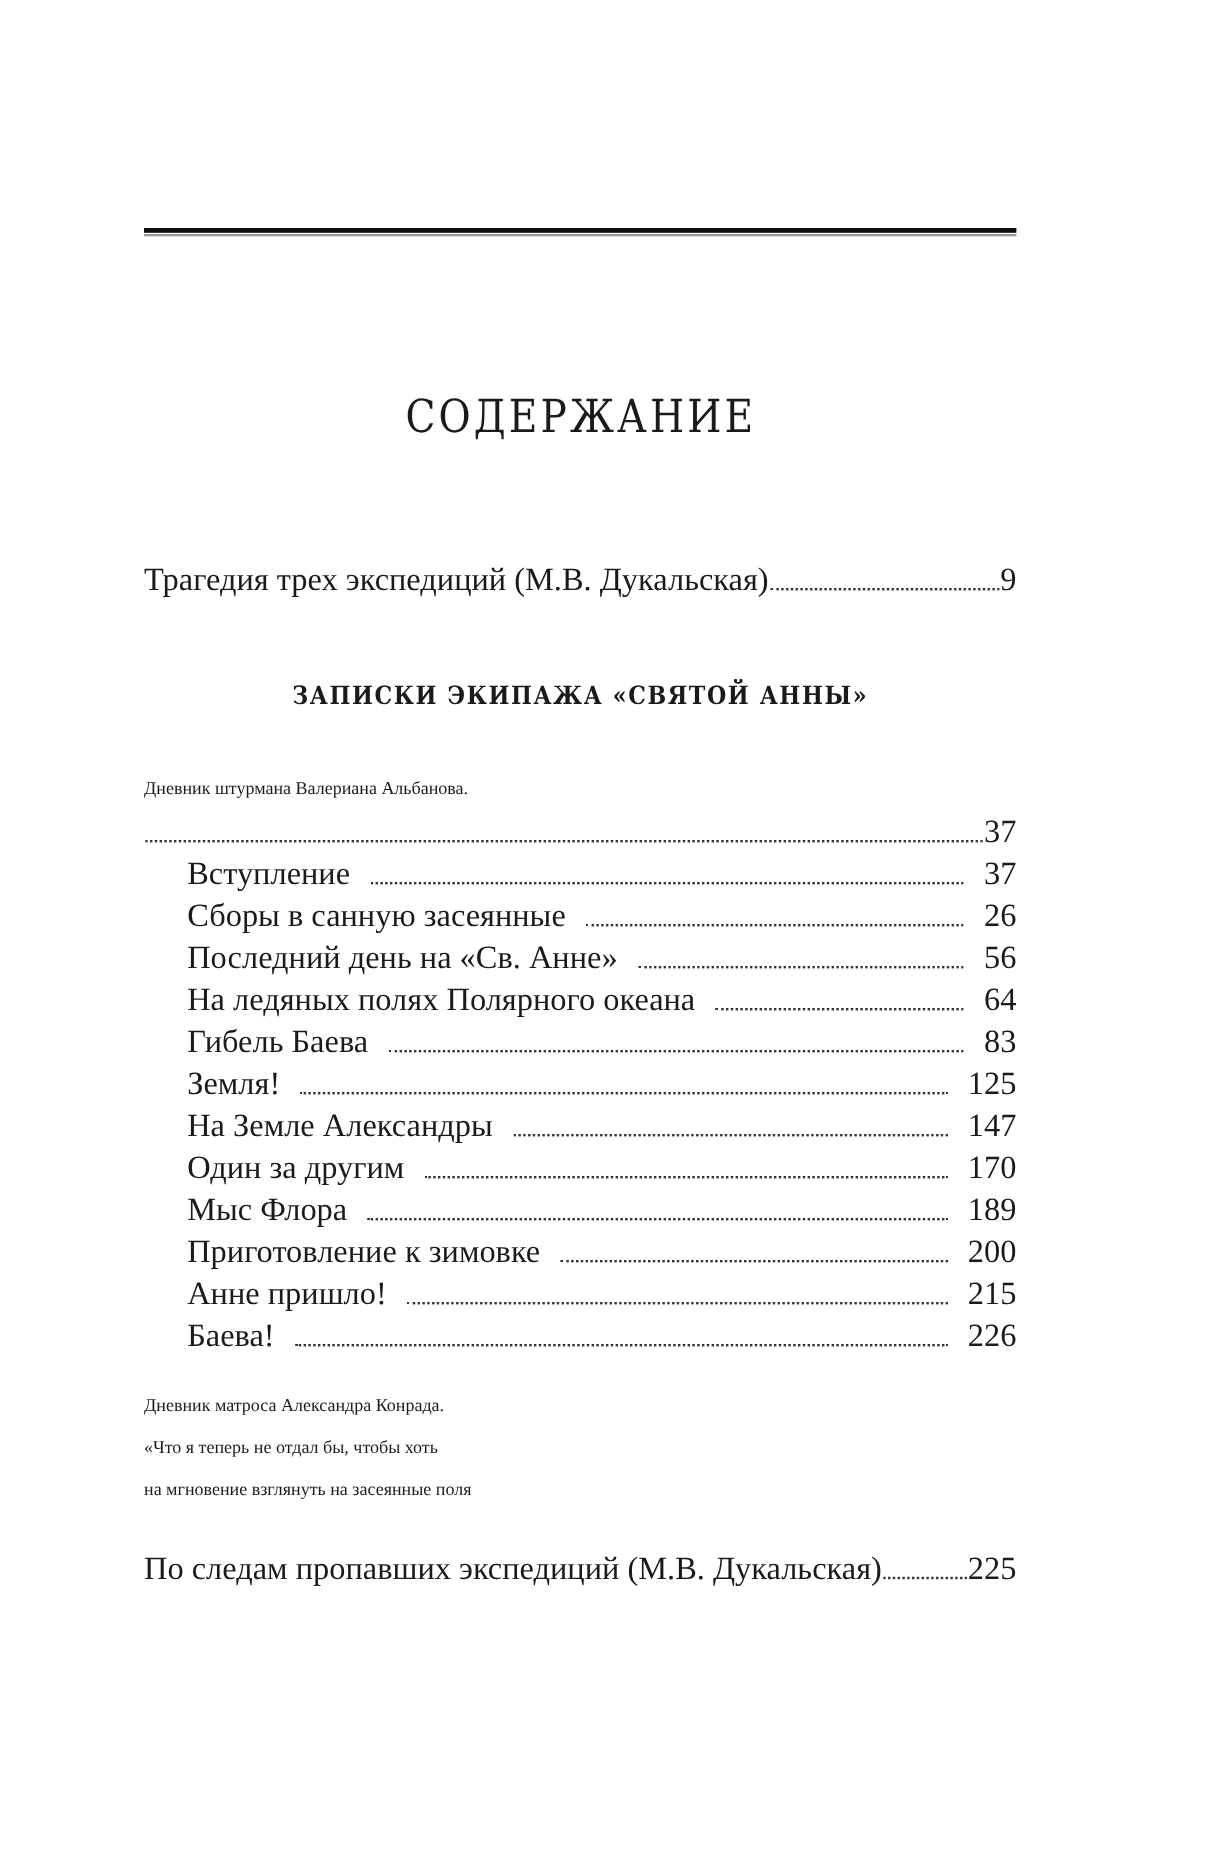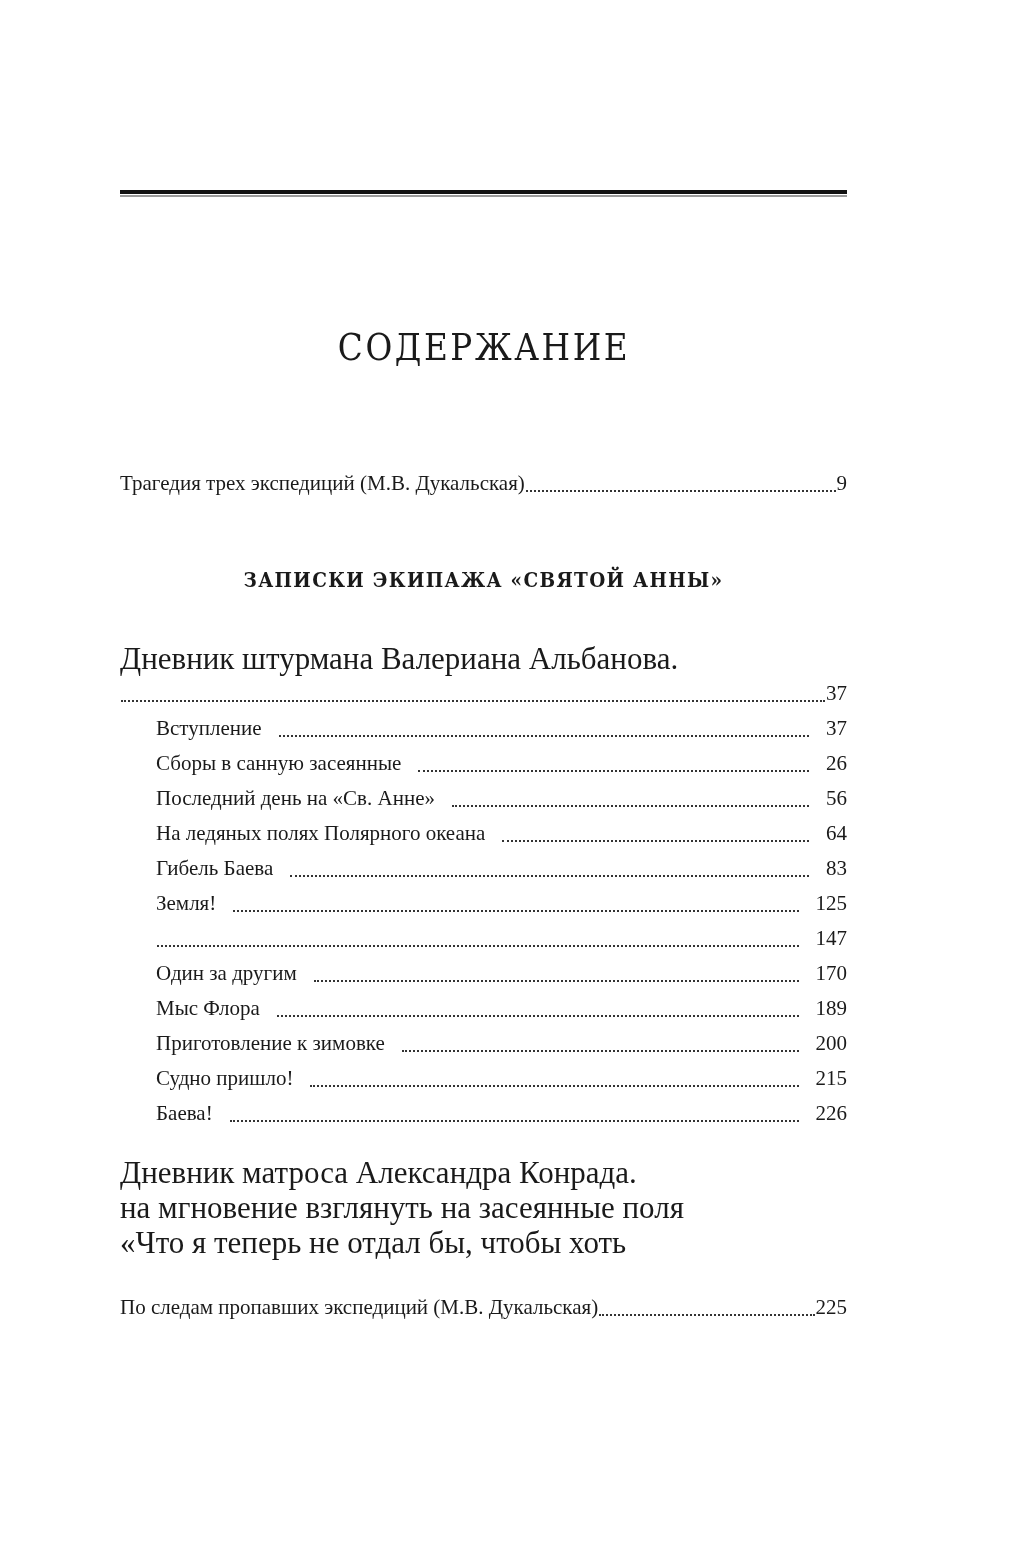--- a/index.html
+++ b/index.html
@@ -46,21 +46,21 @@
     }
     .toc {
       position: absolute;
       left: 120px;
       width: 727px;
       top: 466px;
     }
     .entry {
       display: flex;
       align-items: center;
-      font-size: 21px;
+      font-size: 27px;
       line-height: 35px;
       height: 35px;
       white-space: nowrap;
     }
     .entry .label {
       flex: 0 0 auto;
     }
     .entry .leader {
       flex: 1 1 auto;
       overflow: hidden;
@@ -77,21 +77,21 @@
     }
     .entry .page {
       flex: 0 0 auto;
       text-align: right;
     }
     .entry.sub {
       padding-left: 36px;
       gap: 16px;
     }
     .line {
-      font-size: 31px;
+      font-size: 15px;
       line-height: 35px;
       height: 35px;
       white-space: nowrap;
     }
     .section-title {
       text-align: center;
       font-family: "DejaVu Serif", "Liberation Serif", serif;
       font-size: 21px;
       letter-spacing: 1.5px;
       font-weight: bold;
@@ -159,54 +159,55 @@
     <span class="label">Гибель Баева</span>
     <span class="leader"></span>
     <span class="page">83</span>
   </div>
   <div class="entry sub">
     <span class="label">Земля!</span>
     <span class="leader"></span>
     <span class="page">125</span>
   </div>
   <div class="entry sub">
+    <span class="label">На Земле Александры</span>
     <span class="leader"></span>
     <span class="page">147</span>
   </div>
   <div class="entry sub">
     <span class="label">Один за другим</span>
     <span class="leader"></span>
     <span class="page">170</span>
   </div>
   <div class="entry sub">
     <span class="label">Мыс Флора</span>
     <span class="leader"></span>
     <span class="page">189</span>
   </div>
   <div class="entry sub">
     <span class="label">Приготовление к зимовке</span>
     <span class="leader"></span>
     <span class="page">200</span>
   </div>
   <div class="entry sub">
-    <span class="label">Судно пришло!</span>
+    <span class="label">Анне пришло!</span>
     <span class="leader"></span>
     <span class="page">215</span>
   </div>
   <div class="entry sub">
     <span class="label">Баева!</span>
     <span class="leader"></span>
     <span class="page">226</span>
   </div>
 
   <div class="gap-between-groups"></div>
 
   <div class="line">Дневник матроса Александра Конрада.</div>
+  <div class="line">«Что я теперь не отдал бы, чтобы хоть</div>
   <div class="line">на мгновение взглянуть на засеянные поля</div>
-  <div class="line">«Что я теперь не отдал бы, чтобы хоть</div>
 
   <div class="gap-last"></div>
 
   <div class="entry">
     <span class="label">По следам пропавших экспедиций (М.В. Дукальская)</span>
     <span class="leader"></span>
     <span class="page">225</span>
   </div>
 
 </div>

